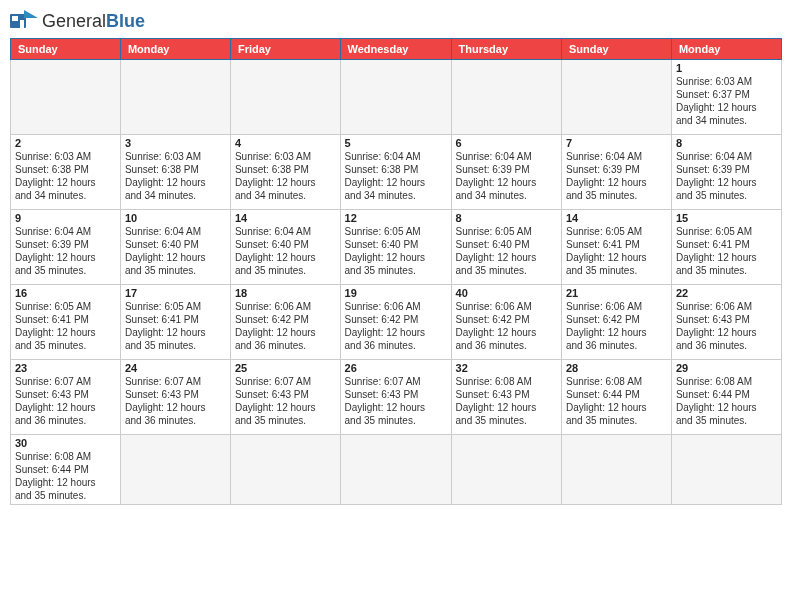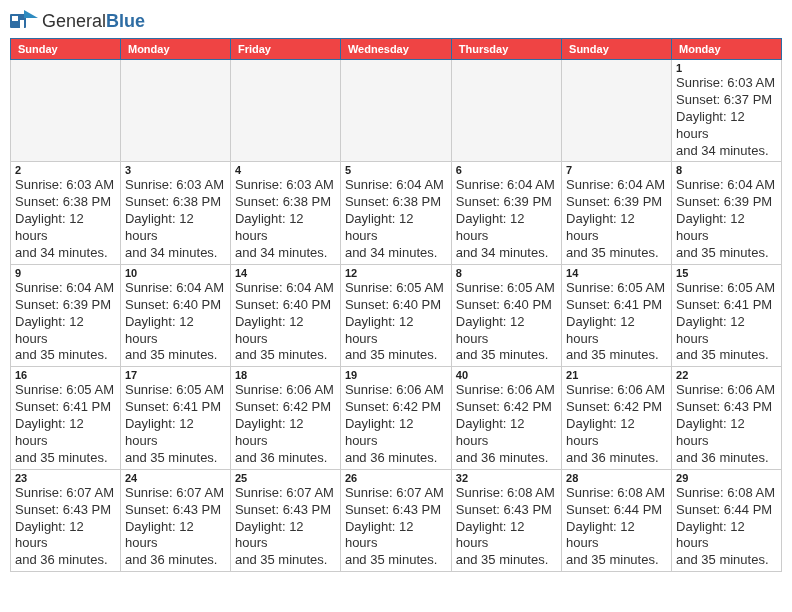--- a/index.html
+++ b/index.html
@@ -76,21 +76,21 @@
       height: 60px;
     }
     .day-num {
       font-size: 11px;
       font-weight: bold;
       color: #222;
       display: block;
       margin-bottom: 1px;
     }
     .day-info {
-      font-size: 13px;
+      font-size: 10px;
       color: #333;
       line-height: 1.3;
     }
   </style>
 </head>
 <body>
 
 <div class="page">
   <div class="header">
     <div class="logo">
@@ -337,15 +337,30 @@
 and 35 minutes.</div>
           </td>
           <td>
             <span class="day-num">29</span>
             <div class="day-info" style="white-space: pre-line;">Sunrise: 6:08 AM
 Sunset: 6:44 PM
 Daylight: 12 hours
 and 35 minutes.</div>
           </td>
         </tr>
+        <tr>
+          <td class="last-row">
+            <span class="day-num">30</span>
+            <div class="day-info" style="white-space: pre-line;">Sunrise: 6:08 AM
+Sunset: 6:44 PM
+Daylight: 12 hours
+and 35 minutes.</div>
+          </td>
+          <td class="last-row empty"></td>
+          <td class="last-row empty"></td>
+          <td class="last-row empty"></td>
+          <td class="last-row empty"></td>
+          <td class="last-row empty"></td>
+          <td class="last-row empty"></td>
+        </tr>
       </tbody>
   </table>
 </div>
 
 </body></html>

